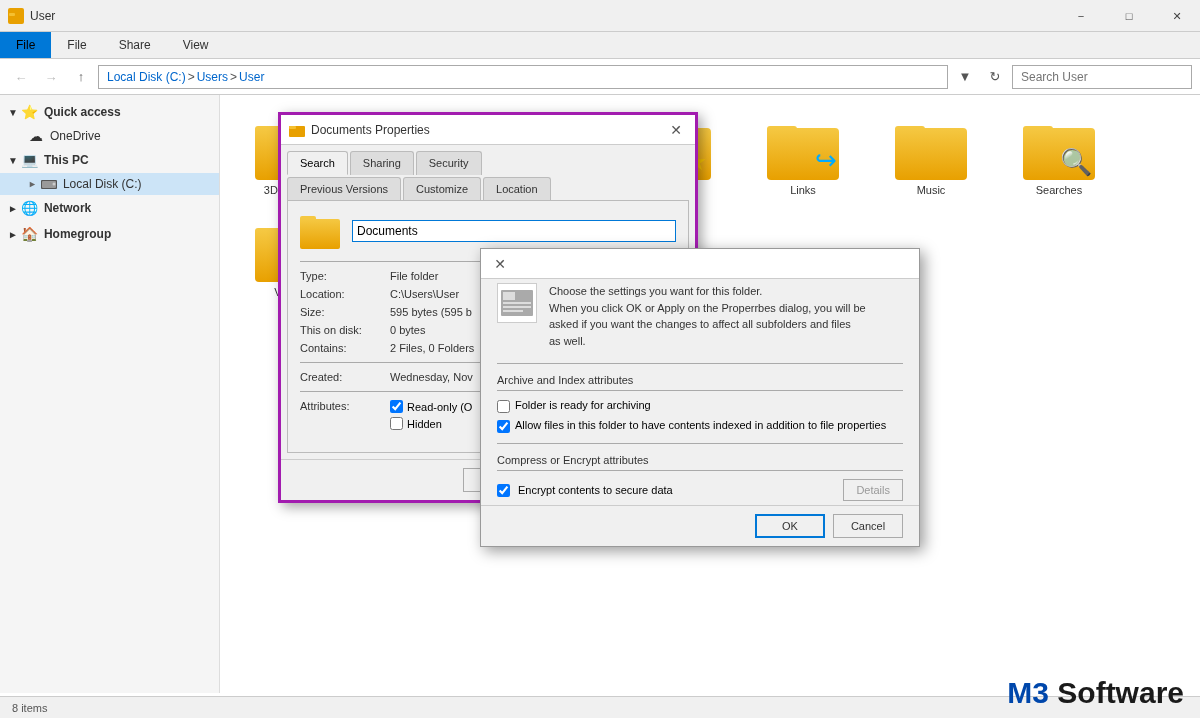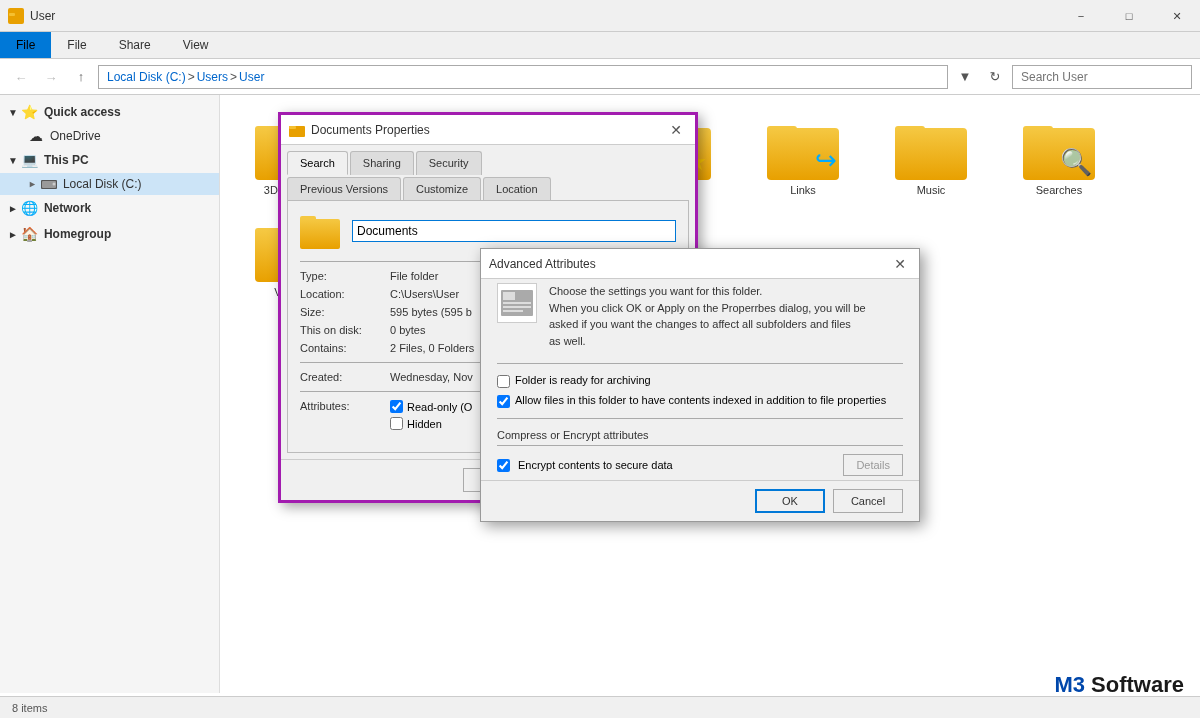--- a/index.html
+++ b/index.html
@@ -291,23 +291,23 @@
       font-size: 11px;
       border: 1px solid #aaa;
       background: #f0f0f0;
       cursor: pointer;
       color: #999;
     }
 
     
     .watermark {
       position: absolute;
-      bottom: 20px;
+      bottom: 8px;
       right: 16px;
-      font-size: 22px;
+      font-size: 30px;
       font-weight: 700;
       color: #1a1a8c;
       z-index: 5;
       pointer-events: none;
     }
     .watermark span.m3 { color: #0047ab; }
     .watermark span.soft { color: #1a1a1a; }
 
     
     .dl-arrow { font-size: 28px; color: #0096ff; position: absolute; bottom: 6px; right: 8px; }
@@ -559,21 +559,20 @@
 
     <div class="dialog-footer">
       <button class="dlg-btn">OK</button>
       <button class="dlg-btn">Cancel</button>
       <button class="dlg-btn disabled">Apply</button>
     </div>
   </div>
 
   <div class="adv-dialog">
     <div class="adv-title-bar">
-      <span class="adv-title-text">Advanced Attributes</span>
       <button class="dialog-close-btn">✕</button>
     </div>
 
     <div class="adv-content">
 
       <div class="adv-header">
         <div class="adv-header-icon">
           <svg width="32" height="30" viewBox="0 0 32 30">
             <rect x="0" y="2" width="32" height="26" fill="#aaa" rx="1"></rect>
             <rect x="2" y="4" width="12" height="8" fill="#ddd"></rect>
@@ -585,20 +584,21 @@
         <div class="adv-header-text">
           Choose the settings you want for this folder.<br>
           When you click OK or Apply on the Properrbes dialog, you will be<br>
           asked if you want the changes to affect all subfolders and files<br>
           as well.
         </div>
       </div>
 
       <hr class="adv-separator">
 
+      <div class="adv-section-label">Archive and Index attributes</div>
 
       <div class="adv-check-row">
         <input type="checkbox" style="">
         <span>Folder is ready for archiving</span>
       </div>
 
       <div class="adv-check-row">
         <input type="checkbox" checked="" style="">
         <span>Allow files in this folder to have contents indexed in addition to file properties</span>
       </div>

